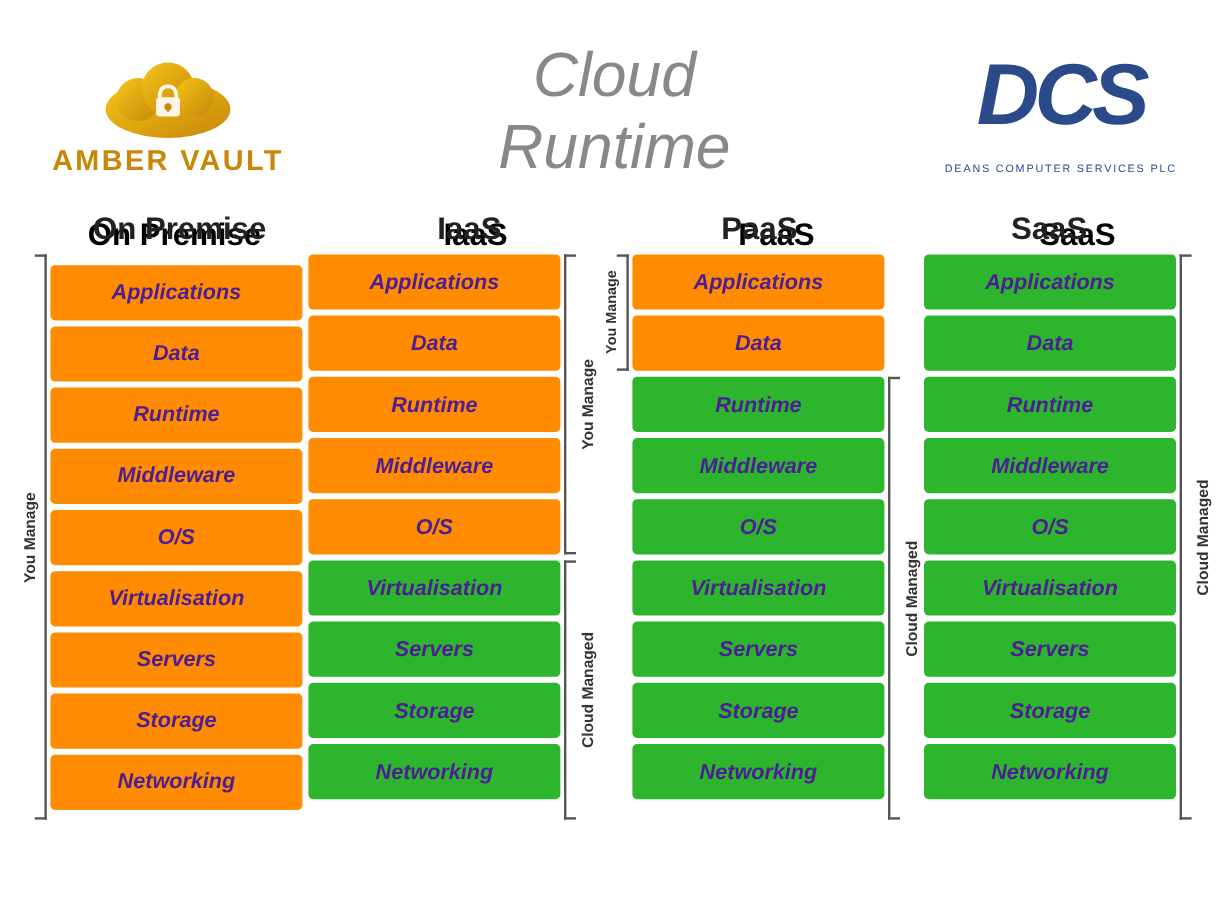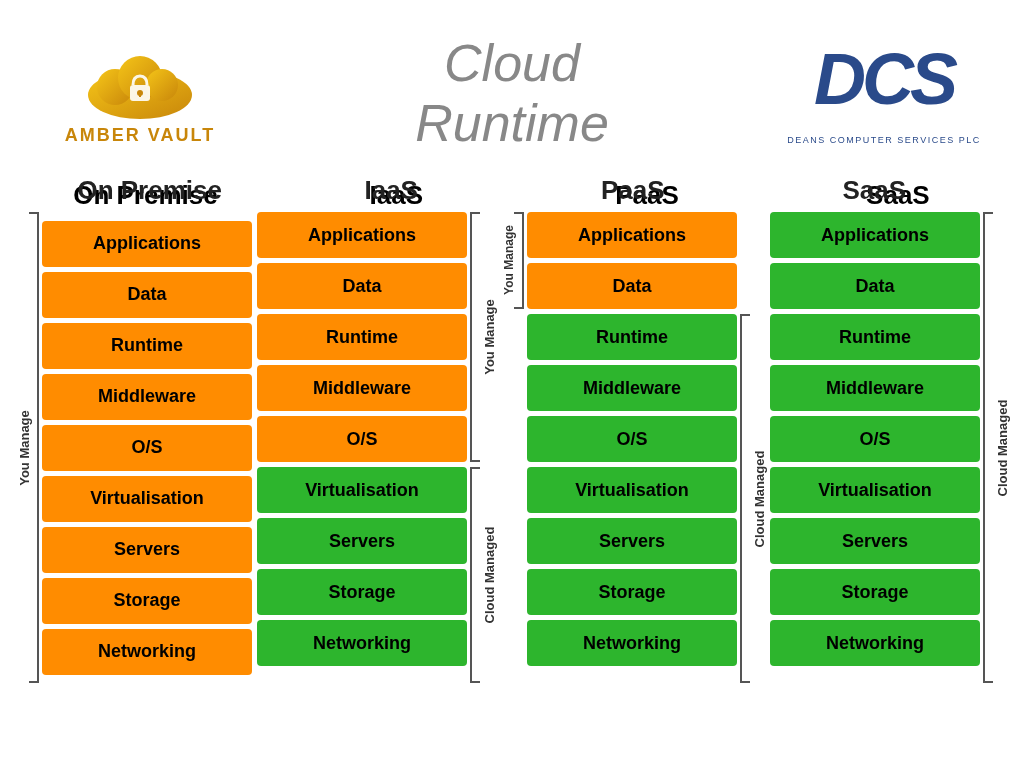--- a/index.html
+++ b/index.html
@@ -29,21 +29,21 @@
     }
 
     .cloud-svg {
       width: 120px;
       height: 80px;
     }
 
     .amber-label {
       color: #c8860a;
       font-weight: 900;
-      font-size: 18px;
+      font-size: 24px;
       letter-spacing: 2px;
       margin-top: 2px;
     }
 
     .title-block {
       text-align: center;
       flex: 1;
     }
 
     .title-block h1 {
@@ -157,21 +157,22 @@
     gap: 5px;
   }
   .ibox {
     height: 46px;
     display: flex;
     align-items: center;
     justify-content: center;
     border-radius: 4px;
     font-size: 18px;
     font-weight: 600;
-    color: #000000;
+    color: #4c1d95;
+    font-style: italic;
   }
   .or { background: #FF8C00; }
   .gr { background: #2DB52D; }
 </style>
 
 <div class="full-layout">
 
   <div style="display:flex; margin-bottom:6px; align-items:flex-end;">
     <div style="width:28px;"></div>
     <div class="col-h" style="width:215px;">On Premise</div>

